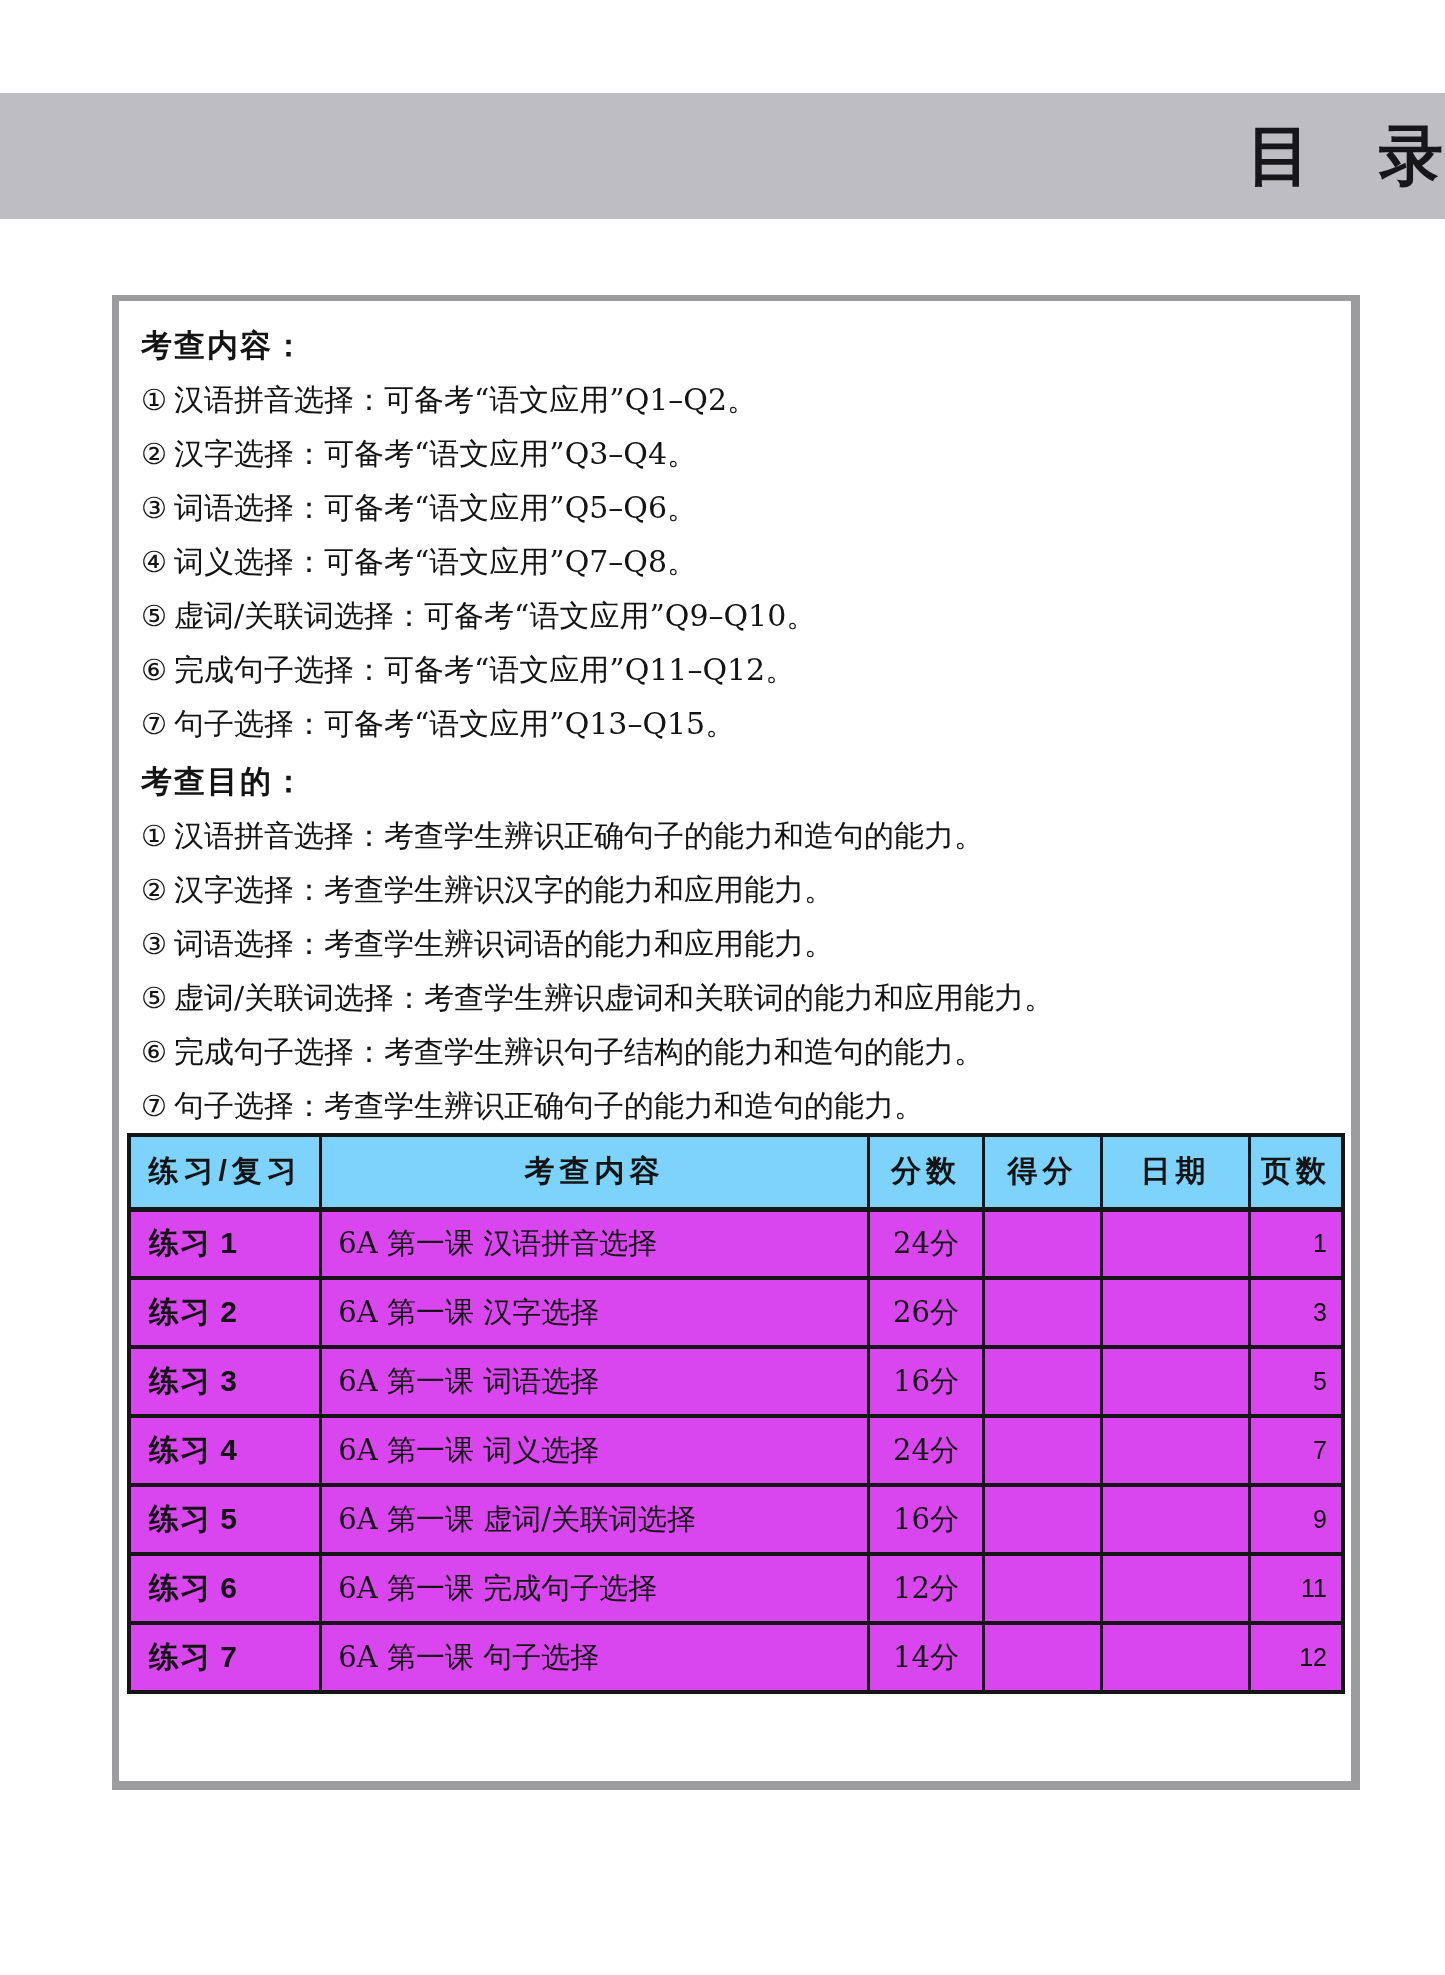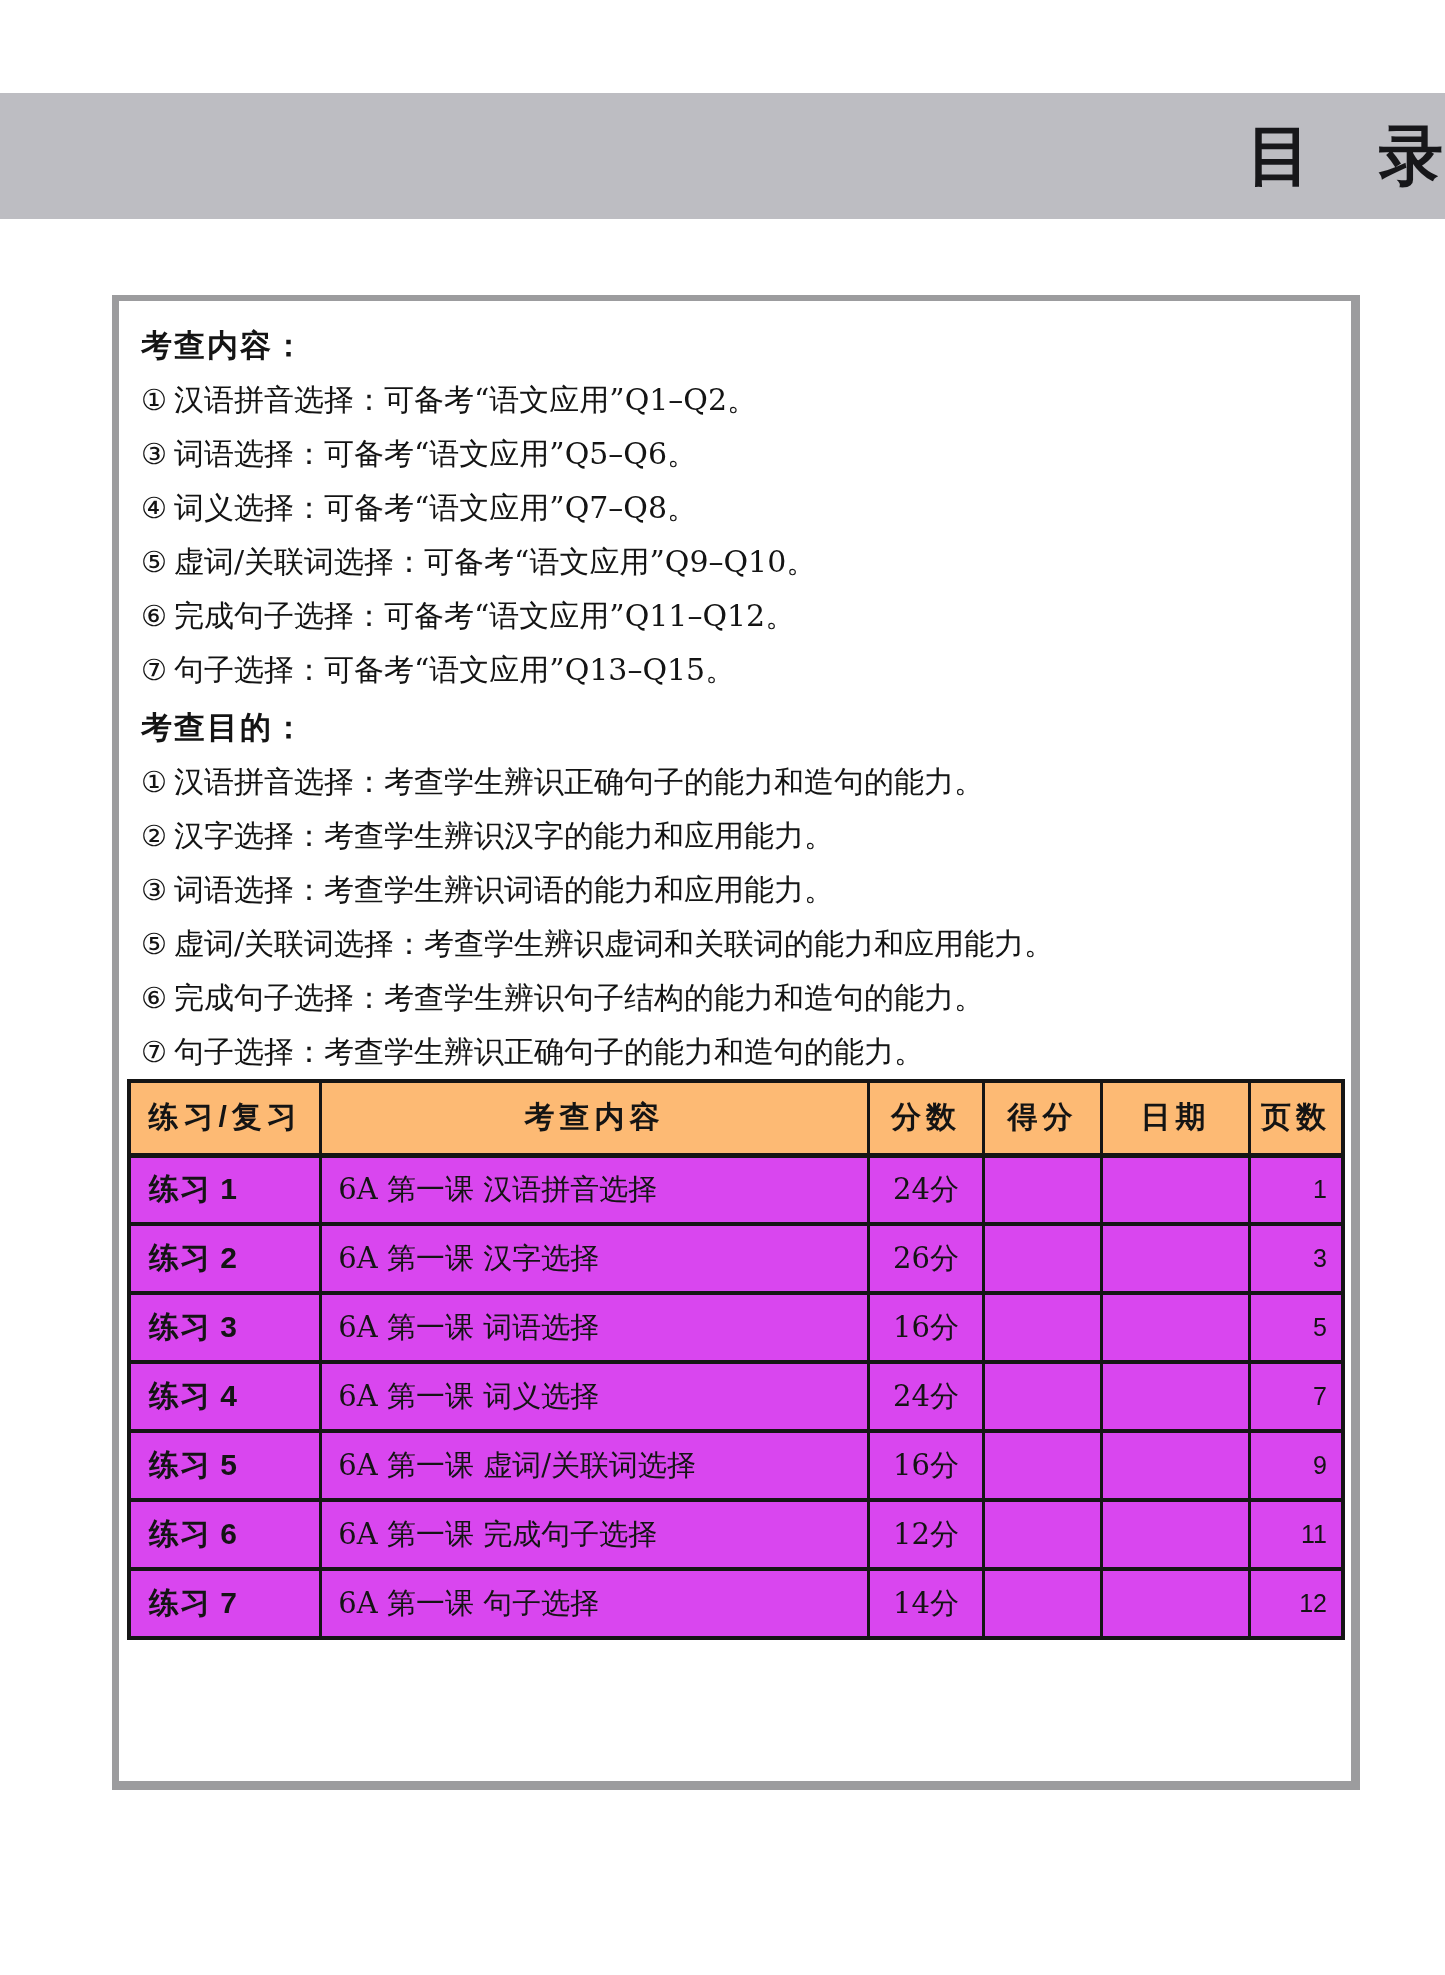--- a/index.html
+++ b/index.html
@@ -59,21 +59,21 @@
   
   .toc-table {
     border-collapse: collapse;
     table-layout: fixed;
     width: calc(100% - 14px);
     margin: 0 6px 0 8px;
     border: 4px solid #151515;
   }
   .toc-table th {
     height: 74px;
-    background: #fdba74;
+    background: #7dd3fc;
     border: 3px solid #151515;
     border-bottom-width: 5px;
     font-size: 30px; font-weight: bold;
     letter-spacing: 5px;
     text-align: center;
     font-family: "Liberation Sans", "DejaVu Sans", sans-serif;
   }
   .toc-table td {
     height: 69px;
     border: 3px solid #151515;
@@ -109,20 +109,21 @@
     <div class="page-title">目　录</div>
   </div>
 
   <div class="frame">
 
     <div class="sections">
 
       <div class="section">
         <div class="sec-heading">考查内容：</div>
         <div class="line"><span class="num">①</span><span>汉语拼音选择：可备考“语文应用”Q1–Q2。</span></div>
+        <div class="line"><span class="num">②</span><span>汉字选择：可备考“语文应用”Q3–Q4。</span></div>
         <div class="line"><span class="num">③</span><span>词语选择：可备考“语文应用”Q5–Q6。</span></div>
         <div class="line"><span class="num">④</span><span>词义选择：可备考“语文应用”Q7–Q8。</span></div>
         <div class="line"><span class="num">⑤</span><span>虚词/关联词选择：可备考“语文应用”Q9–Q10。</span></div>
         <div class="line"><span class="num">⑥</span><span>完成句子选择：可备考“语文应用”Q11–Q12。</span></div>
         <div class="line"><span class="num">⑦</span><span>句子选择：可备考“语文应用”Q13–Q15。</span></div>
       </div>
 
       <div class="section section-purpose">
         <div class="sec-heading">考查目的：</div>
         <div class="line"><span class="num">①</span><span>汉语拼音选择：考查学生辨识正确句子的能力和造句的能力。</span></div>

